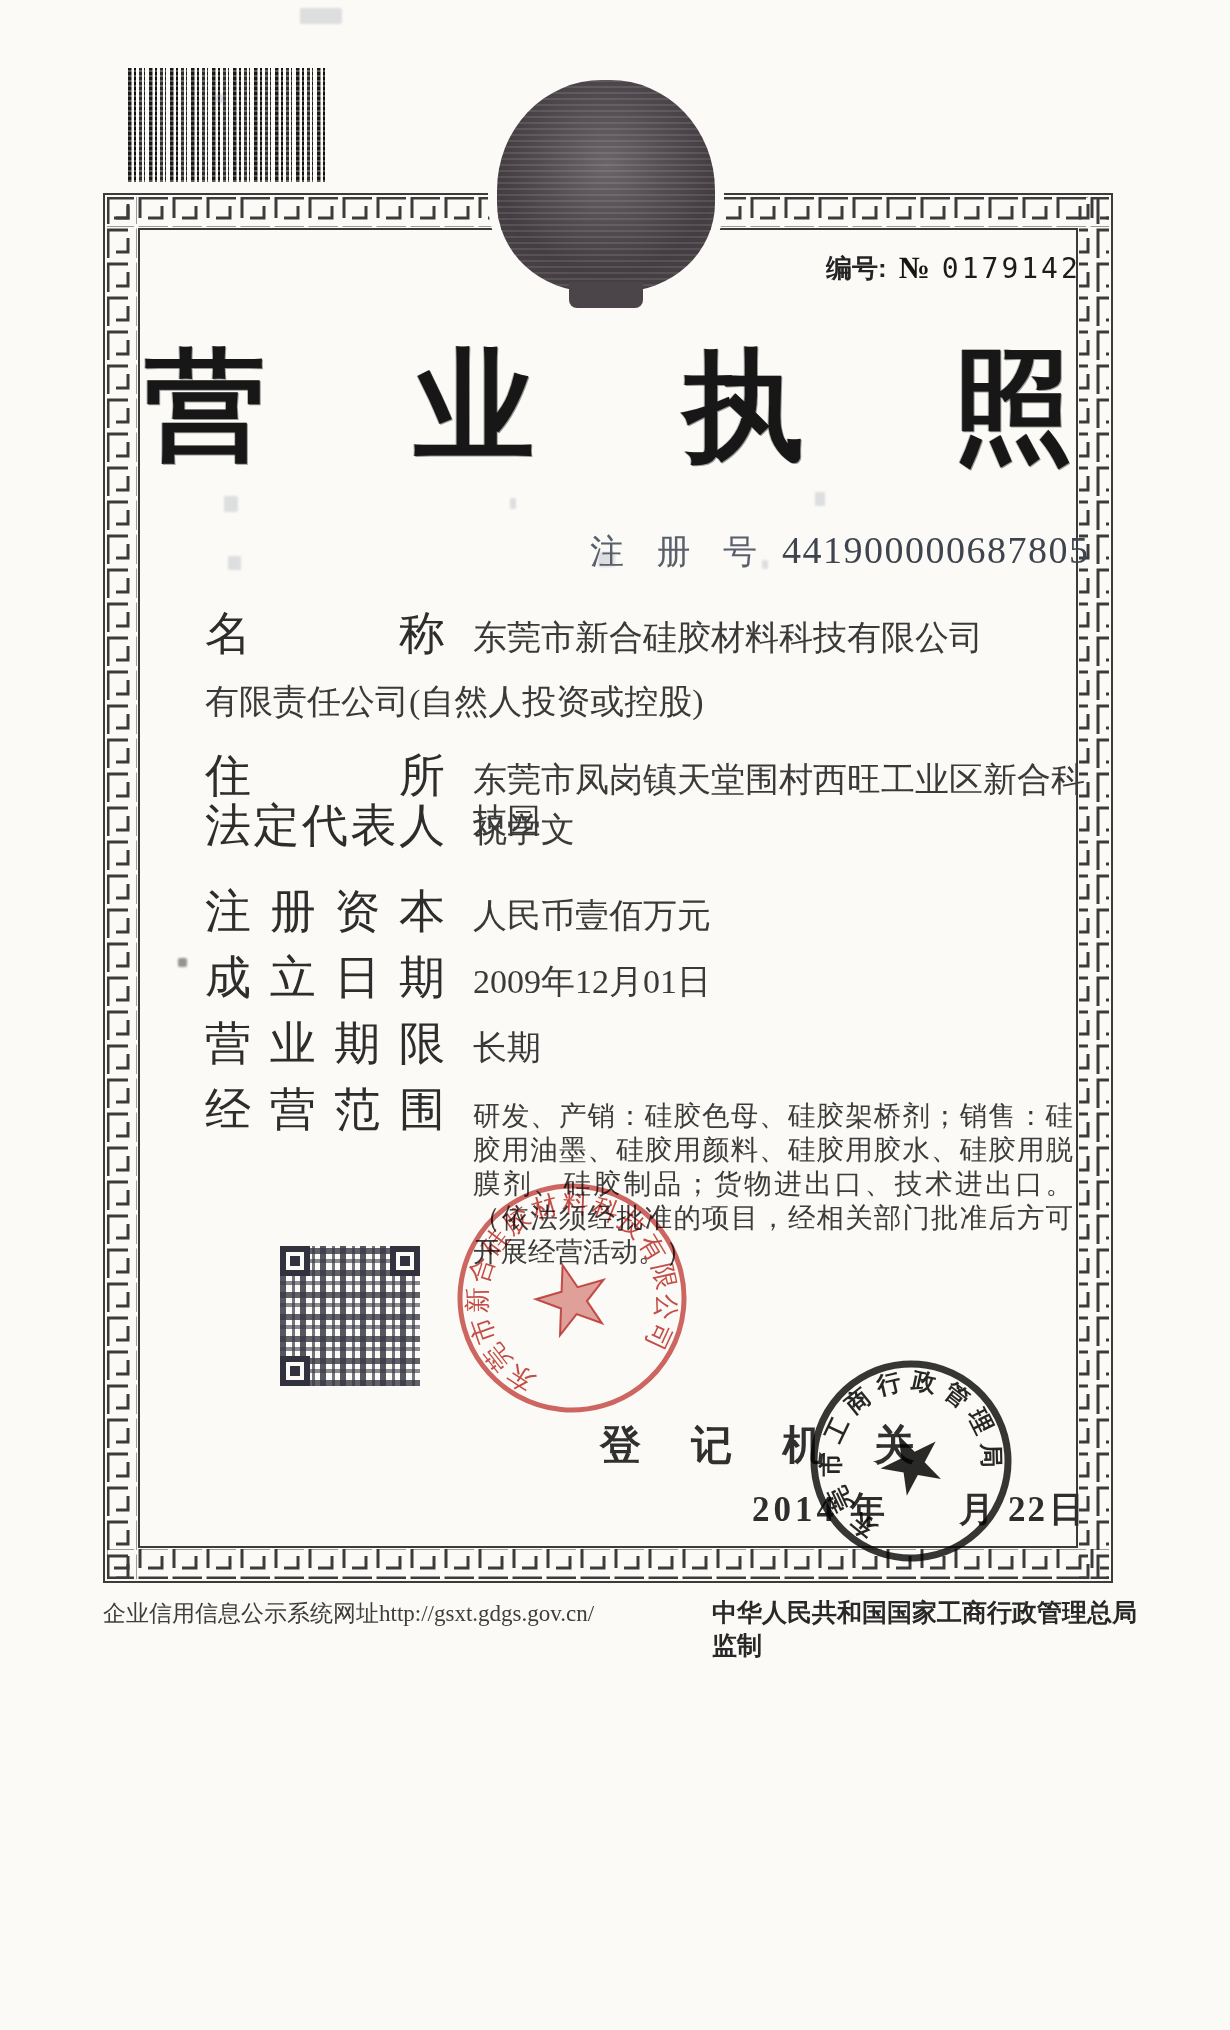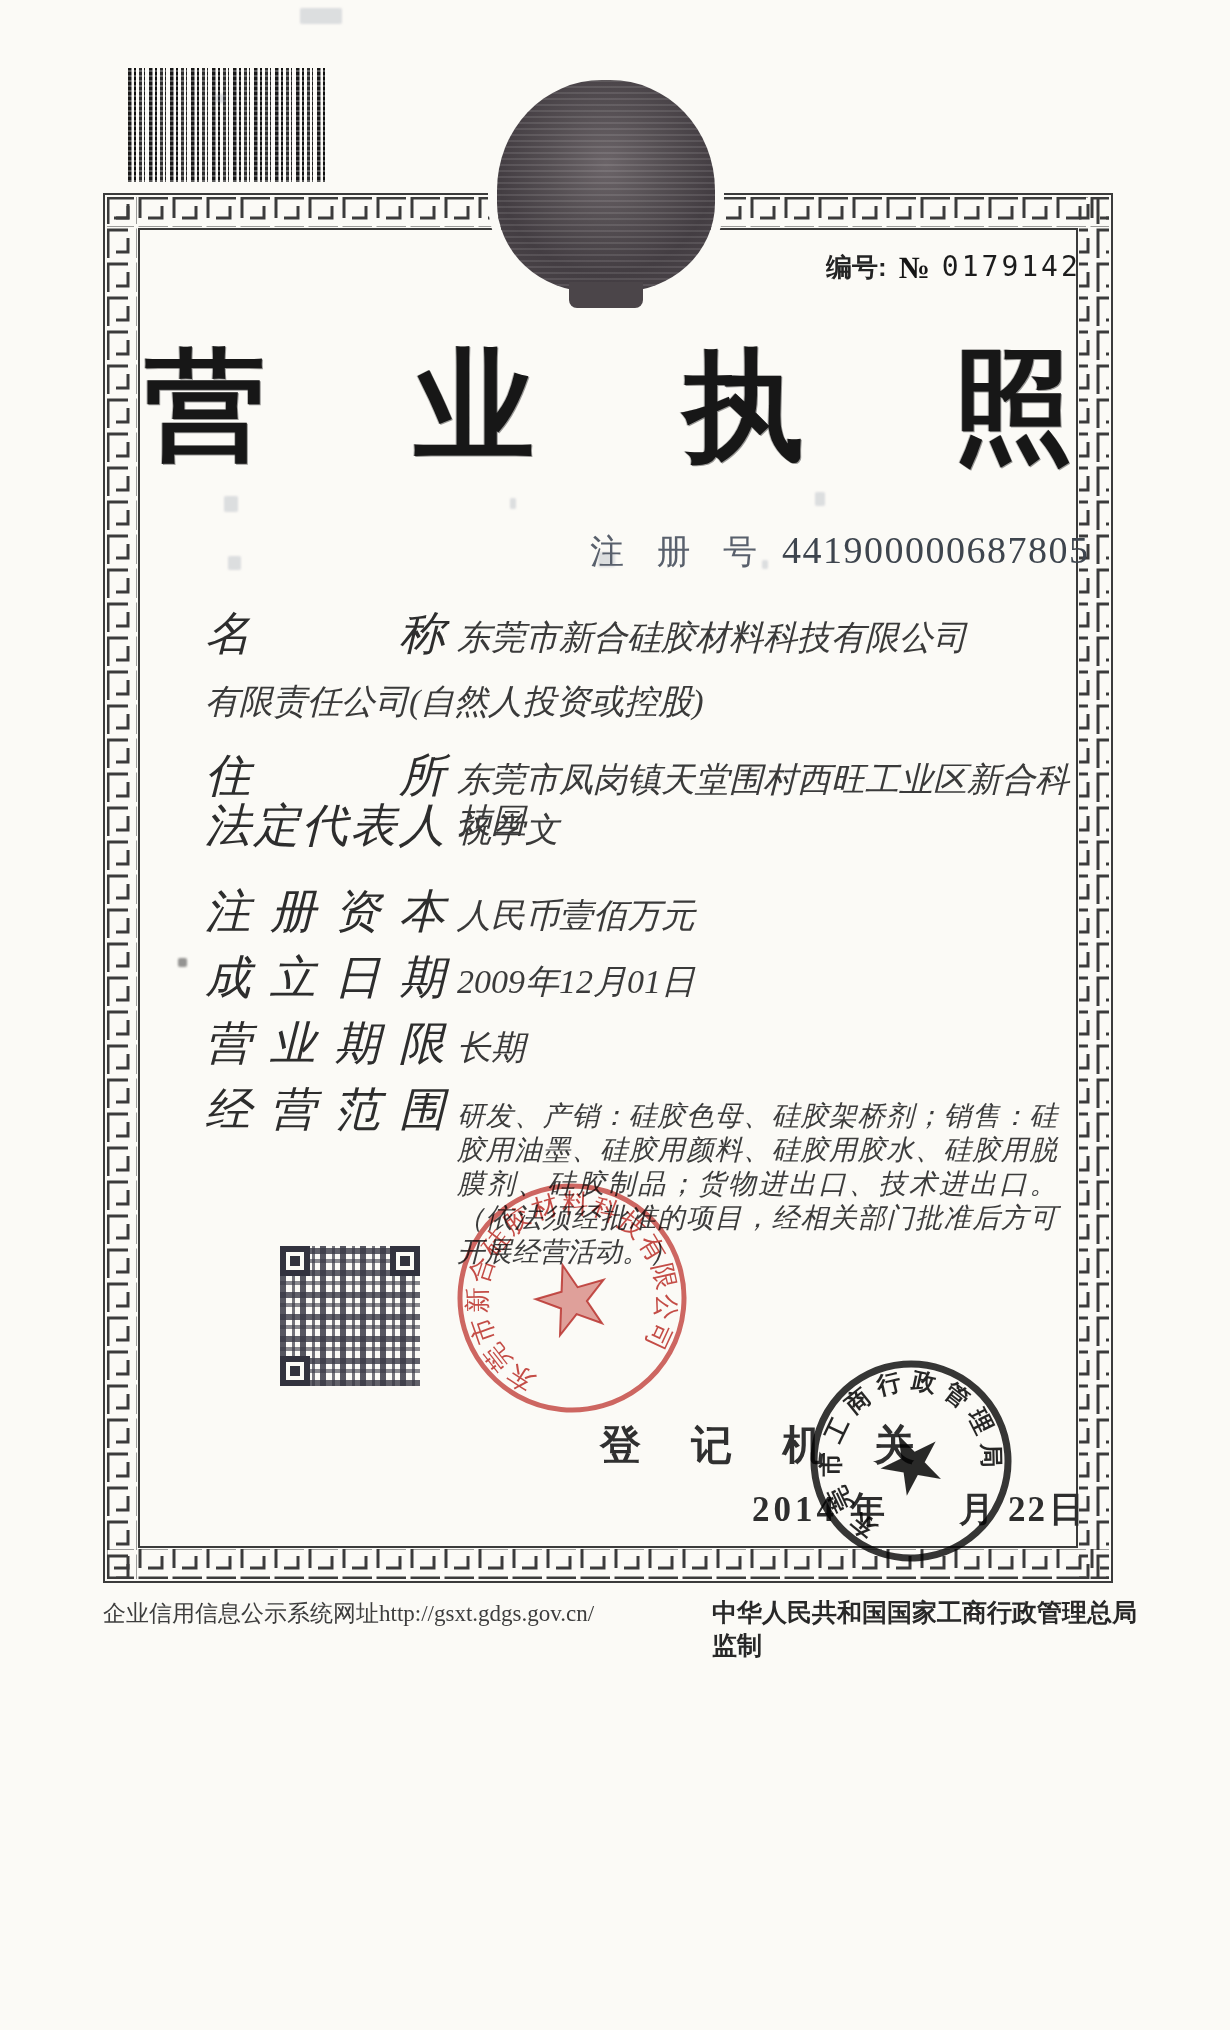--- a/index.html
+++ b/index.html
@@ -40,41 +40,41 @@
   .emblem::before{
     content:"";position:absolute;left:50%;bottom:-16px;transform:translateX(-50%);
     width:74px;height:26px;border-radius:0 0 8px 8px;
     background:#4b4549;
   }
 
   
   .frame{left:103px;top:193px;z-index:1;}
 
   
-  .serial{left:826px;top:250px;display:flex;align-items:flex-start;gap:12px;z-index:3;}
+  .serial{left:826px;top:250px;display:flex;align-items:center;gap:12px;z-index:3;}
   .serial .s-label{font-family:"Liberation Sans",sans-serif;font-size:26px;font-weight:600;color:#242424;}
   .serial .s-sym{font-family:"Liberation Serif",serif;font-size:31px;font-weight:700;color:#151515;}
   .serial .s-num{font-family:"DejaVu Sans Mono",monospace;font-size:28px;letter-spacing:3px;color:#1c1c1c;}
 
   
   .title{
     left:103px;top:326px;width:1010px;margin-left:30px;
     text-align:center;font-family:"Liberation Sans",sans-serif;
     font-size:120px;font-weight:800;letter-spacing:58px;
     color:#171717;z-index:3;
     text-shadow:1px 1px 0 rgba(30,30,30,.45), -1px 0 0 rgba(30,30,30,.3);
   }
 
   
   .regno{left:590px;top:528px;display:flex;align-items:baseline;gap:13px;z-index:3;}
   .regno .r-label{font-size:34px;letter-spacing:12px;color:#59606c;font-weight:500;}
   .regno .r-value{font-size:38px;letter-spacing:1.5px;color:#3e454e;font-weight:500;}
 
   
-  .row{left:205px;width:880px;display:flex;align-items:baseline;gap:12px;z-index:3;font-style:italic;}
+  .row{left:205px;width:880px;display:flex;align-items:baseline;gap:28px;z-index:3;}
   .flabel{
     width:240px;flex:0 0 240px;
     font-size:46px;font-weight:500;color:#2d2d2d;line-height:1.05;
     text-align:justify;text-align-last:justify;
   }
   .fvalue{font-size:34px;color:#3a3a3a;font-weight:500;line-height:1.2;}
   .scope-row .fvalue{
     width:600px;font-size:27.5px;line-height:1.24;text-align:justify;color:#3c3c3c;
   }
 

